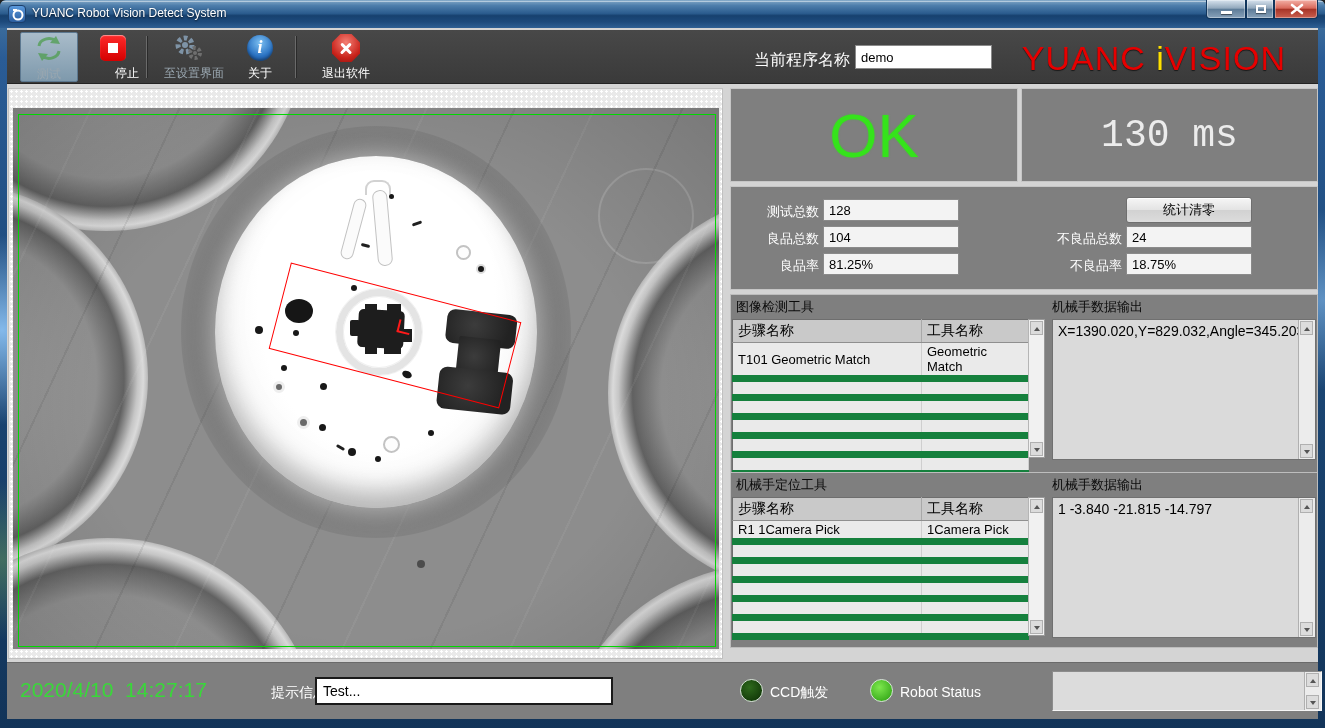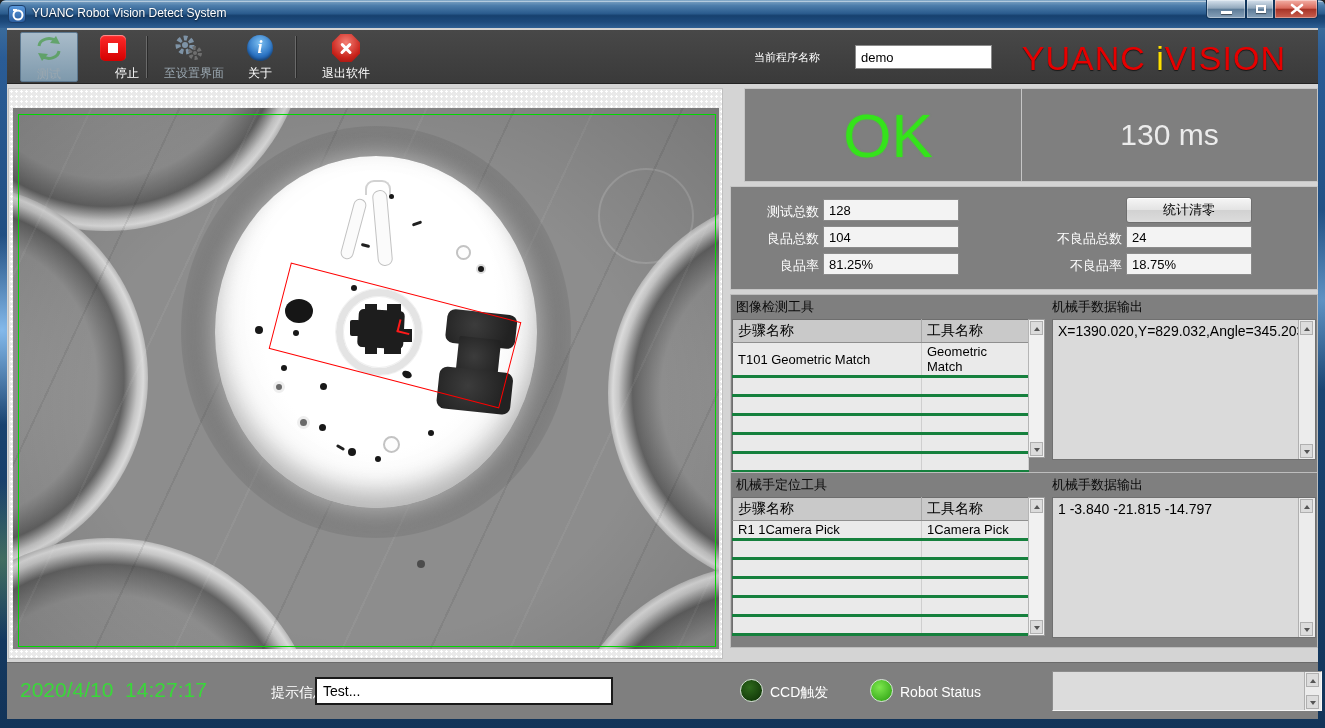--- a/index.html
+++ b/index.html
@@ -44,21 +44,21 @@
   .icon-stop{width:26px;height:26px;border-radius:5px;background:linear-gradient(180deg,#ff2b2b,#d40000);position:relative;box-shadow:inset 0 1px 1px rgba(255,255,255,.5);}
   .icon-stop i{position:absolute;left:8px;top:8px;width:10px;height:10px;background:#fff;}
   .icon-info{width:26px;height:26px;border-radius:50%;background:radial-gradient(circle at 50% 30%,#7cc0f2,#2a72c2 60%,#1b54a0);
     color:#fff;font-family:"Liberation Serif",serif;font-weight:bold;font-style:italic;font-size:18px;line-height:25px;text-align:center;
     box-shadow:inset 0 -2px 3px rgba(0,0,0,.35);}
   .icon-exit{width:28px;height:28px;position:relative;
     clip-path:polygon(30% 0,70% 0,100% 30%,100% 70%,70% 100%,30% 100%,0 70%,0 30%);
     background:radial-gradient(circle at 50% 30%,#f47f74,#c8221a 65%,#8f140e);}
   .icon-exit i,.icon-exit b{position:absolute;left:7px;top:12.5px;width:14px;height:3.4px;background:#fff;border-radius:2px;}
   .icon-exit i{transform:rotate(45deg);} .icon-exit b{transform:rotate(-45deg);}
-  .prog-label{position:absolute;left:747px;top:20px;color:#fff;font-size:11px;}
+  .prog-label{position:absolute;left:747px;top:20px;color:#fff;font-size:16px;}
   .prog-input{position:absolute;left:848px;top:15px;width:137px;height:24px;border:1px solid #8a8a8a;background:#fff;font-size:13px;padding:2px 5px;color:#000;}
   .logo{position:absolute;right:32px;top:9px;font-size:34px;letter-spacing:1px;color:#e60000;text-shadow:0 1px 1px rgba(0,0,0,.6);}
   .logo .accent{color:#ffe000;}
   
   .image-panel{position:absolute;left:1px;top:60px;width:715px;height:571px;
     background-color:#e9e9e9;
     background-image:radial-gradient(#ffffff 32%,rgba(255,255,255,0) 34%);
     background-size:5px 5px;border:1px solid #c0c0c0;}
   .photo{position:absolute;left:4px;top:19px;width:706px;height:541px;background:#8d8d8d;overflow:hidden;}
   .photo .wrinkles{position:absolute;inset:0;
@@ -85,39 +85,39 @@
   .overlay-mark b{position:absolute;left:6px;top:11px;width:13px;height:2px;background:#ff1a1a;}
   .green-frame{position:absolute;left:5px;top:6px;right:3px;bottom:2px;border:1px solid #00d800;}
   .slot{position:absolute;background:#fbfbfb;border:1px solid #c2c2c2;border-radius:7px;}
   .hook{position:absolute;left:352px;top:72px;width:26px;height:15px;border:2px solid #d2d2d2;border-bottom:none;border-radius:9px 9px 0 0;}
   .dot{position:absolute;background:#181818;border-radius:50%;}
   .dash{position:absolute;background:#202020;border-radius:2px;}
   .ringhole{position:absolute;border-radius:50%;background:#fdfdfd;border:2px solid #c3c3c3;}
   .dimple{position:absolute;border-radius:50%;border:3px solid #eeeeee;background:#6a6a6a;}
   
   .gbox{position:absolute;background:#7f7f7f;border:1px solid #c6c6c6;}
-  .ok-box{left:723px;top:60px;width:288px;height:94px;margin-left:14px;}
+  .ok-box{left:723px;top:60px;width:288px;height:94px;}
   .time-box{left:1014px;top:60px;width:297px;height:94px;}
   .ok-text{position:absolute;inset:0;display:flex;align-items:center;justify-content:center;
     font-size:62px;color:#35e31b;text-shadow:0 0 2px rgba(40,220,20,.5);}
-  .time-text{position:absolute;inset:0;display:flex;align-items:center;justify-content:center;font-size:30px;color:#ececec;}
+  .time-text{position:absolute;inset:0;display:flex;align-items:center;justify-content:center;font-size:38px;color:#ececec;font-family:Liberation Mono, monospace;}
   .stats-box{left:723px;top:158px;width:588px;height:104px;}
   .stat-label{position:absolute;color:#fff;font-size:13px;text-align:right;}
   .stat-input{position:absolute;height:22px;background:#f3f3f3;border:1px solid #8a8a8a;font-size:13px;padding:2px 5px;color:#000;}
   .clear-btn{position:absolute;left:395px;top:10px;width:126px;height:26px;border:1px solid #6f6f6f;border-radius:3px;
     background:linear-gradient(180deg,#f6f6f6,#e4e4e4 48%,#d2d2d2 52%,#dcdcdc);font-size:13px;color:#000;
     box-shadow:inset 0 1px 0 #fff;}
   .tools-group{left:723px;top:266px;width:588px;height:223px;border:none;background:transparent;}
   .robot-group{left:723px;top:444px;width:588px;height:176px;border:none;background:transparent;}
   .group-bg{position:absolute;inset:0;background:#7f7f7f;border:1px solid #bdbdbd;}
   .group-title{position:absolute;left:6px;top:4px;font-size:13px;color:#0a0a0a;}
   .group-title.right{left:322px;}
   .vtable{position:absolute;left:2px;top:25px;width:296px;height:139px;border:1px solid #6e6e6e;border-right:none;background:#eaeaea;border-collapse:collapse;table-layout:fixed;}
   .vtable th{background:#c9c9c9;font-weight:normal;text-align:left;font-size:14px;color:#000;padding:2px 5px;height:23px;border-bottom:1px solid #8f8f8f;border-right:1px solid #a8a8a8;}
-  .vtable td{font-size:13px;color:#000;padding:1px 5px;height:19px;border-bottom:3px solid #15803d;border-right:1px solid #cfcfcf;}
+  .vtable td{font-size:13px;color:#000;padding:1px 5px;height:19px;border-bottom:7px solid #15803d;border-right:1px solid #cfcfcf;}
   .vscroll{position:absolute;top:25px;width:17px;height:139px;background:#f1f1f1;border:1px solid #9a9a9a;border-left:1px solid #b5b5b5;}
   .sarrow{position:absolute;left:1px;width:13px;height:14px;background:#dcdcdc;border:1px solid #b0b0b0;}
   .sarrow.up{top:1px;} .sarrow.down{bottom:1px;}
   .tri-up{position:absolute;left:3px;top:5px;width:0;height:0;border-left:3px solid transparent;border-right:3px solid transparent;border-bottom:4px solid #555;}
   .tri-down{position:absolute;left:3px;top:5px;width:0;height:0;border-left:3px solid transparent;border-right:3px solid transparent;border-top:4px solid #555;}
   .out-area{position:absolute;left:322px;top:25px;width:264px;height:141px;background:#dadada;border:1px solid #707070;
     font-size:14px;color:#000;padding:3px 20px 3px 5px;}
   .out-scroll{position:absolute;right:0;top:0;width:17px;height:100%;background:#ececec;border-left:1px solid #b0b0b0;}
   
   .statusbar{position:absolute;left:0;right:0;top:634px;height:57px;background:#7f7f7f;border-top:1px solid #6a6a6a;}

